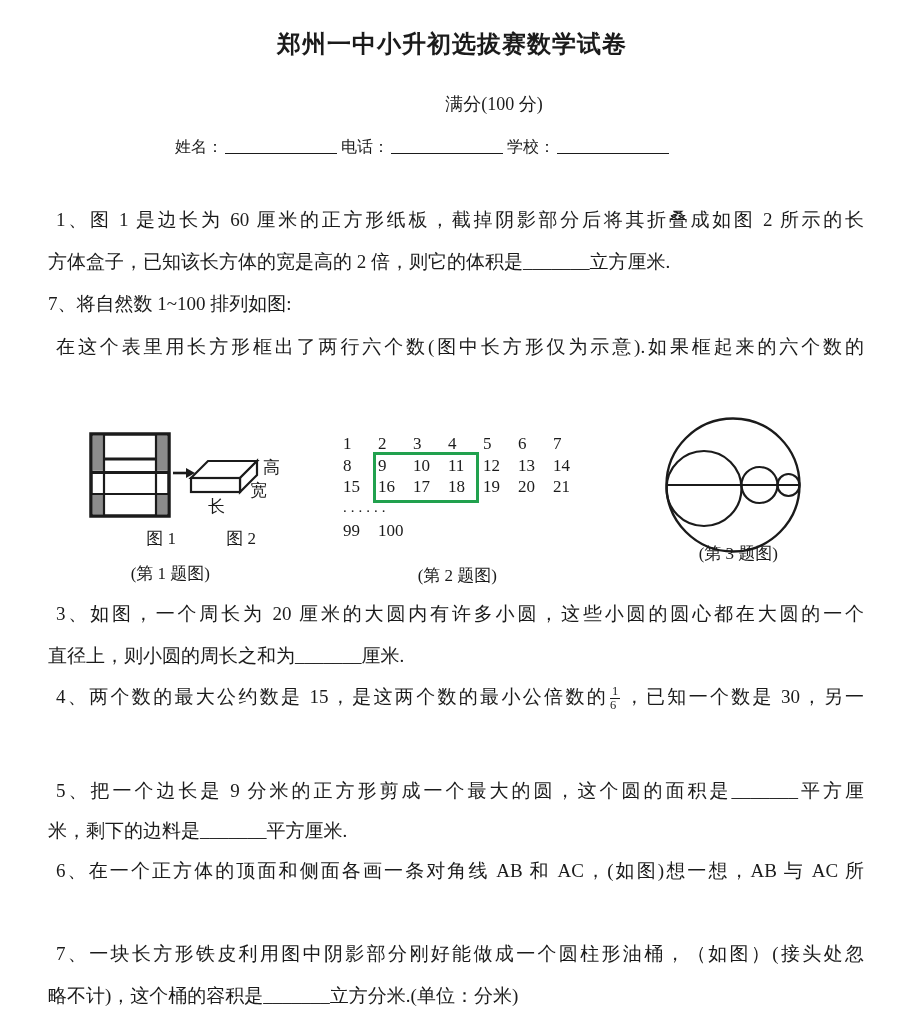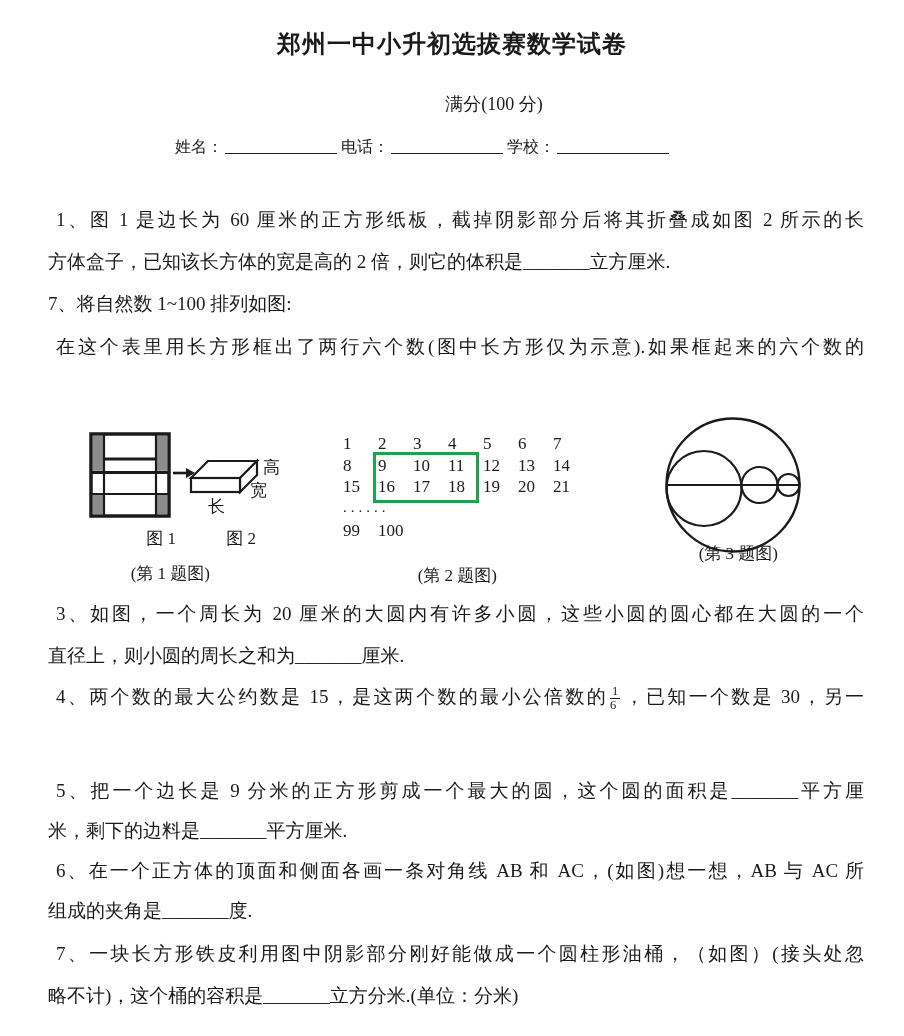--- a/index.html
+++ b/index.html
@@ -141,18 +141,17 @@
 
   <div class="line jline" style="top:601px">3、如图，一个周长为 20 厘米的大圆内有许多小圆，这些小圆的圆心都在大圆的一个</div>
   <div class="line" style="top:643px">直径上，则小圆的周长之和为_______厘米.</div>
 
   <div class="line jline" style="top:684px"><span>4、两个数的最大公约数是 15，是这两个数的最小公倍数的</span><span class="frac"><span class="num">1</span><span class="den">6</span></span><span>，已知一个数是 30，另一</span></div>
 
   <div class="line jline" style="top:778px">5、把一个边长是 9 分米的正方形剪成一个最大的圆，这个圆的面积是_______平方厘</div>
   <div class="line" style="top:818px">米，剩下的边料是_______平方厘米.</div>
 
   <div class="line jline" style="top:858px">6、在一个正方体的顶面和侧面各画一条对角线 AB 和 AC，(如图)想一想，AB 与 AC 所</div>
-  <div class="line" style="top:898px">组成的夹角是_______度.</div>
 
   <div class="line jline" style="top:941px">7、一块长方形铁皮利用图中阴影部分刚好能做成一个圆柱形油桶，（如图）(接头处忽</div>
   <div class="line" style="top:983px">略不计)，这个桶的容积是_______立方分米.(单位：分米)</div>
 
 </div>
 
 </body></html>

